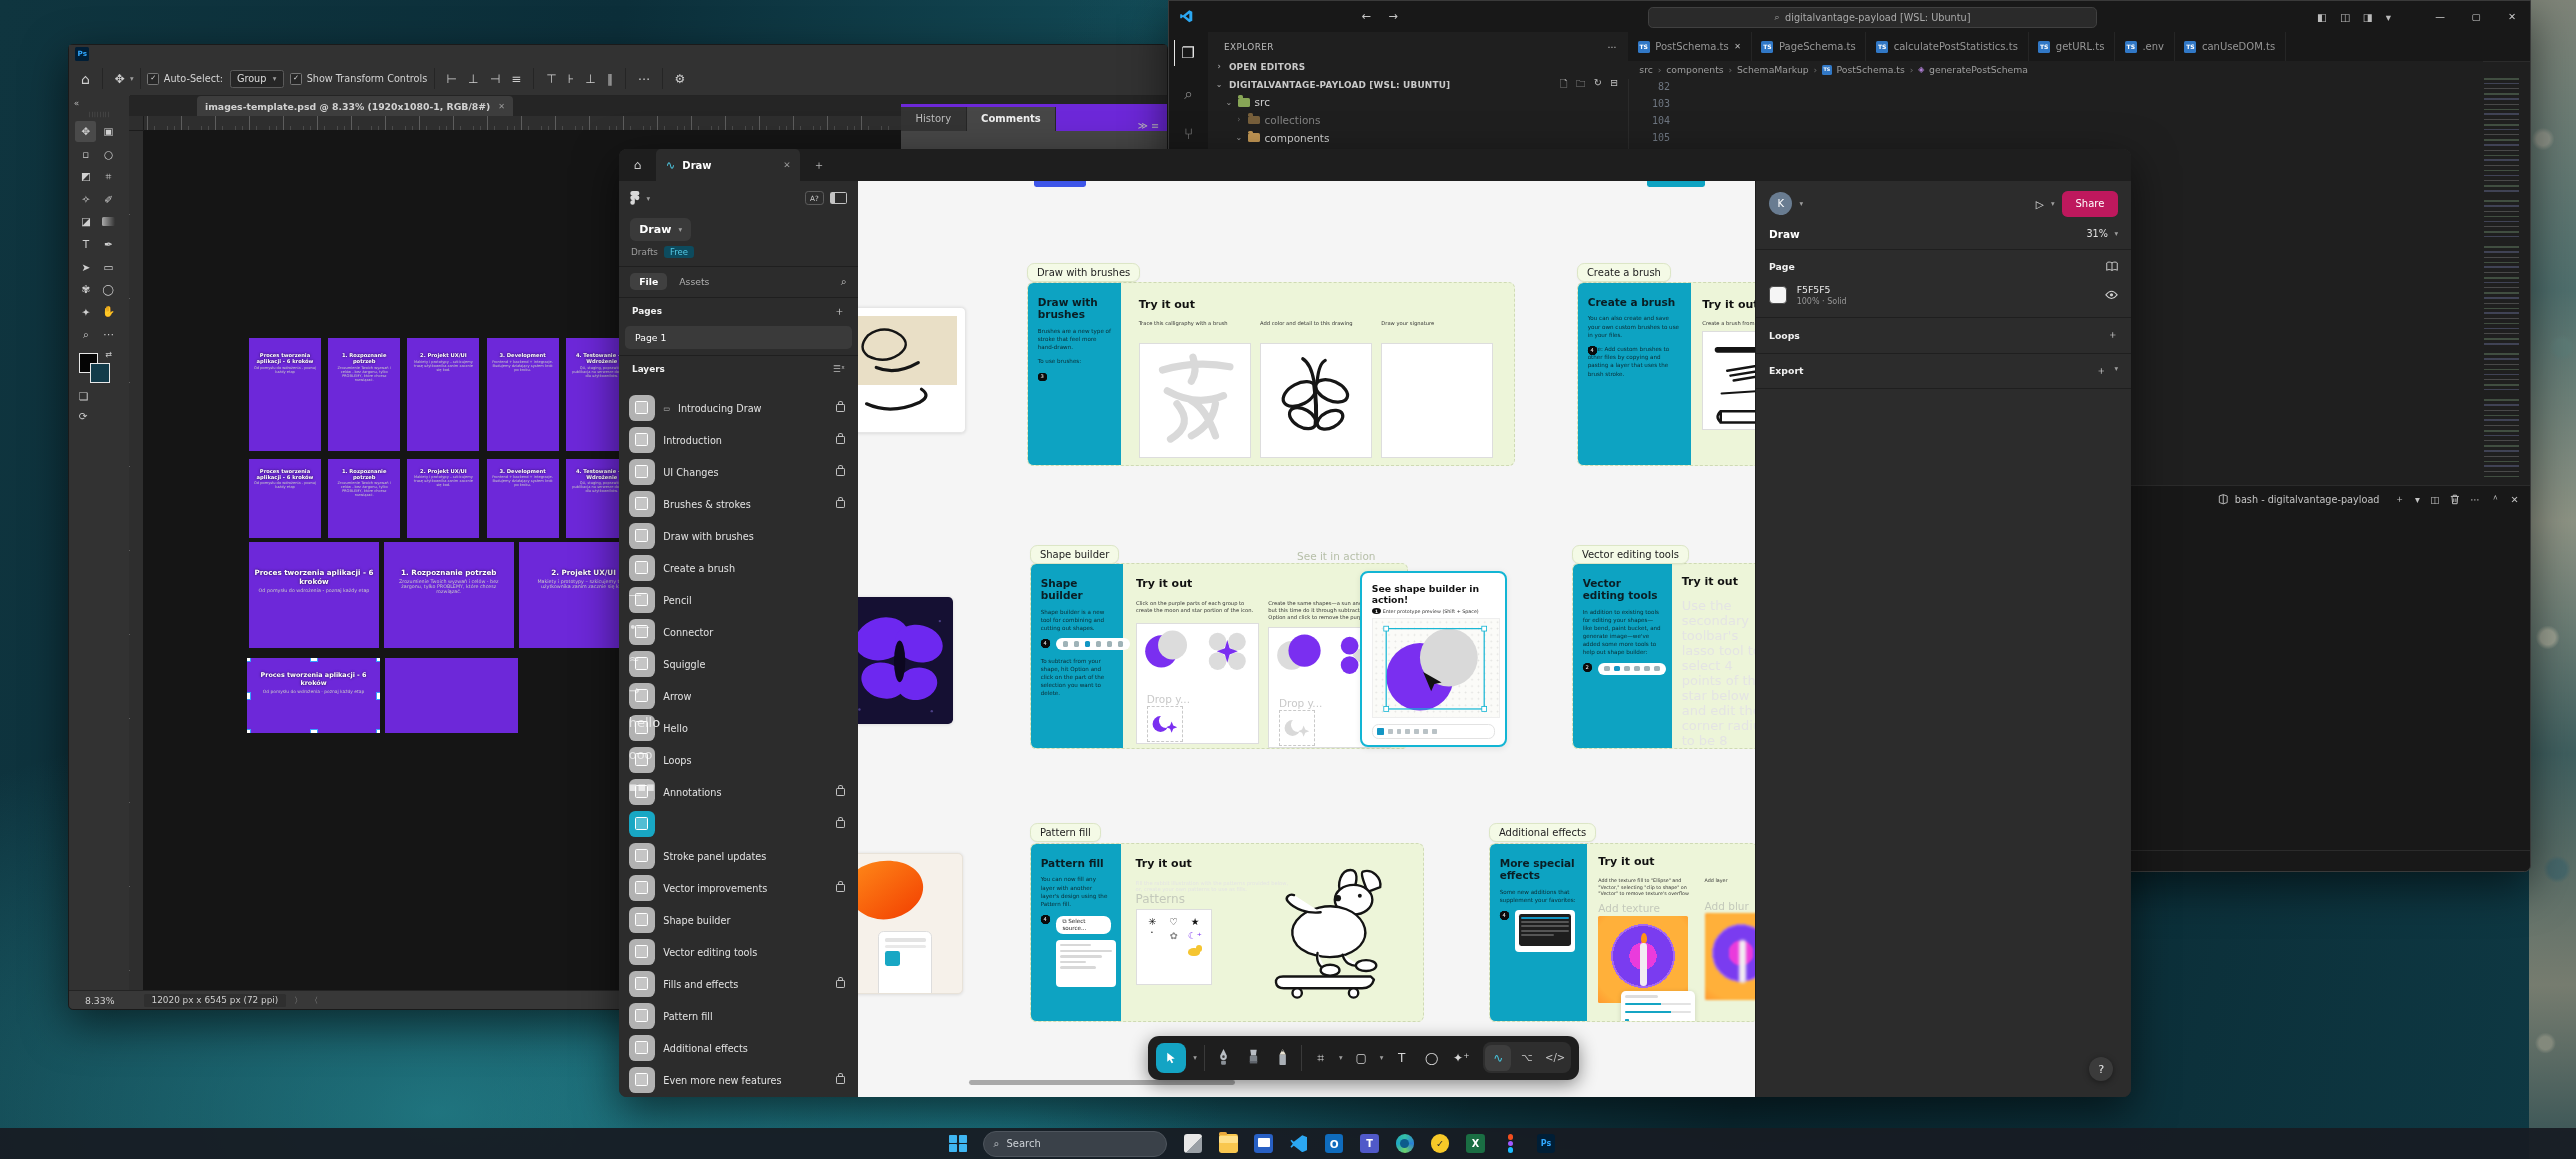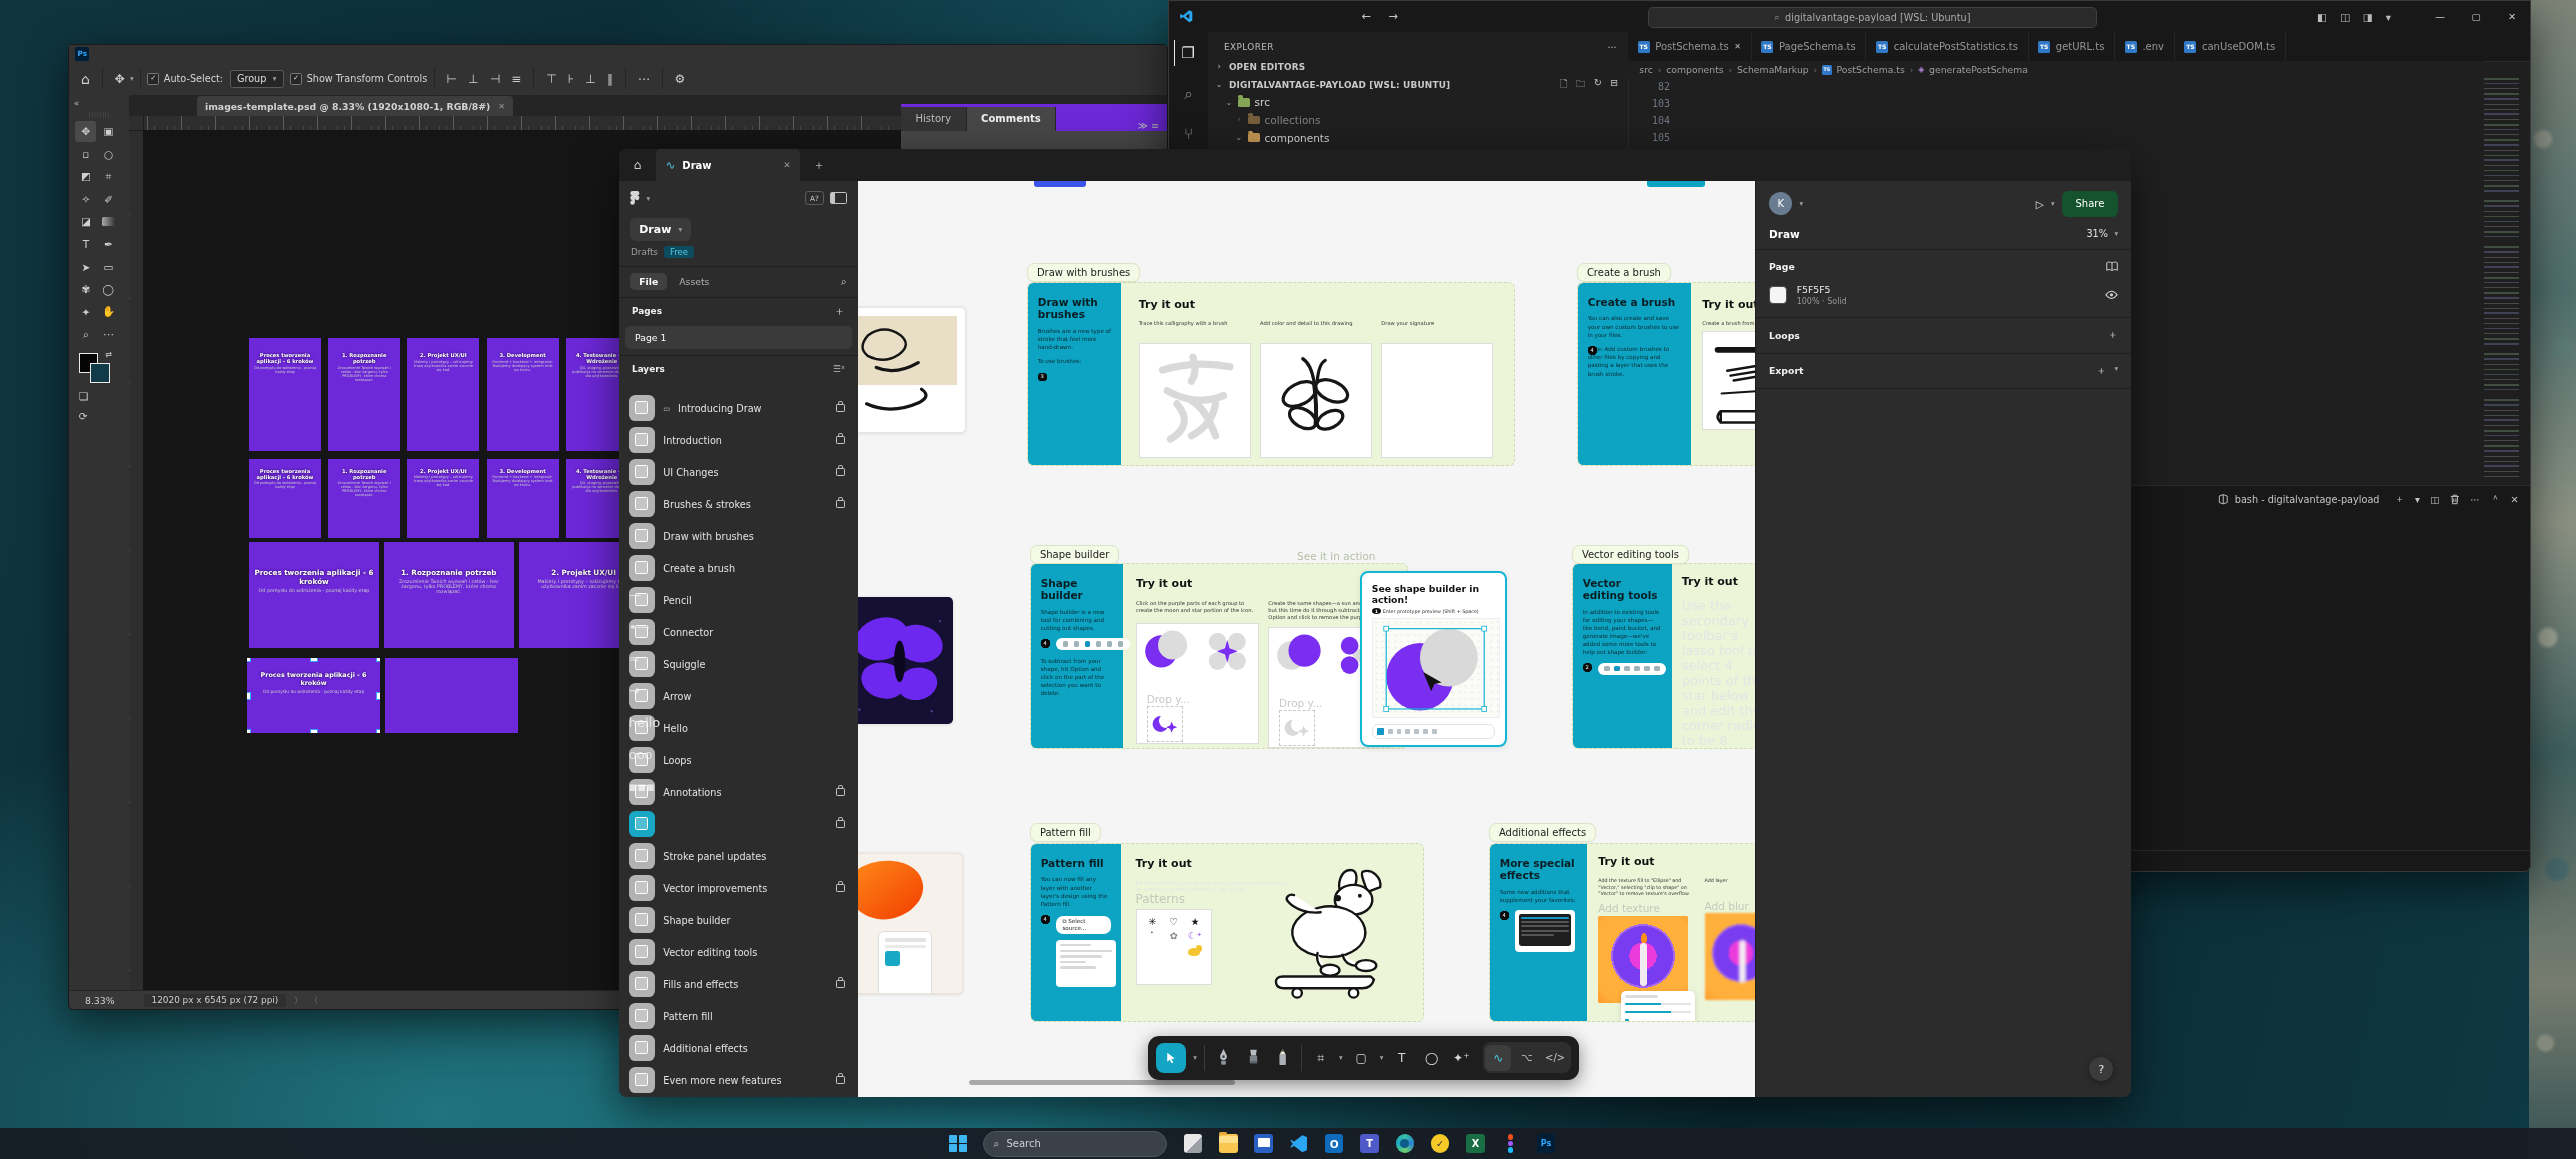--- a/index.html
+++ b/index.html
@@ -163,21 +163,21 @@
   .lrow .lab{font-size:9.7px;color:#e2e2e2;flex:1;white-space:nowrap;overflow:hidden;}
   .lrow .secic{color:#bdbdbd;font-size:7.2px;}
   .lock{width:7.2px;height:5.6px;border:1px solid #c3c3c3;border-radius:1.2px;position:relative;margin-right:13px;flex:0 0 auto;}
   .lock::before{content:"";position:absolute;left:0.8px;top:-4px;width:3.2px;height:3.2px;border:1px solid #c3c3c3;border-bottom:none;border-radius:2.4px 2.4px 0 0;}
   
   .fg-right{position:absolute;right:0;top:32px;width:375px;bottom:0;background:#2c2c2c;border-left:0.8px solid #1d1d1d;}
   .fg-r1{display:flex;align-items:center;height:45px;padding:0 13px;gap:7.2px;}
   .avatar{width:23.4px;height:23.4px;border-radius:50%;background:#697c91;color:#fff;font-size:10px;display:flex;align-items:center;justify-content:center;}
   .fg-r1 .spacer{flex:1;}
   .playic{color:#e0e0e0;font-size:10.5px;}
-  .btn-share{background:#14532d;color:#fff;border:none;border-radius:5.6px;height:26px;padding:0 13.7px;font-size:10px;font-family:inherit;}
+  .btn-share{background:#be185d;color:#fff;border:none;border-radius:5.6px;height:26px;padding:0 13.7px;font-size:10px;font-family:inherit;}
   .fg-r2{display:flex;align-items:center;padding:1.6px 13px 9.7px;gap:6.4px;}
   .fg-r2 b{font-size:10.5px;color:#fff;flex:1;}
   .fg-zoom{font-size:9.7px;color:#e0e0e0;}
   .fg-sechdr{display:flex;align-items:center;padding:10.5px 13px;font-size:9.3px;font-weight:bold;color:#f1f1f1;}
   .fg-sechdr .ric{margin-left:auto;color:#cfcfcf;font-weight:normal;font-size:10.5px;display:flex;gap:8px;}
   .fg-pagecol{display:flex;align-items:center;gap:9.7px;padding:1.6px 13px 11.3px;}
   .swatch{width:16px;height:16px;background:#f5f5f5;border-radius:4px;border:0.8px solid #4c4c4c;}
   .fg-pagecol .cv{font-size:9.3px;color:#e8e8e8;}
   .fg-pagecol .cs{font-size:8px;color:#969696;margin-top:1.6px;}
   .fg-pagecol .eye{margin-left:auto;color:#cfcfcf;}

